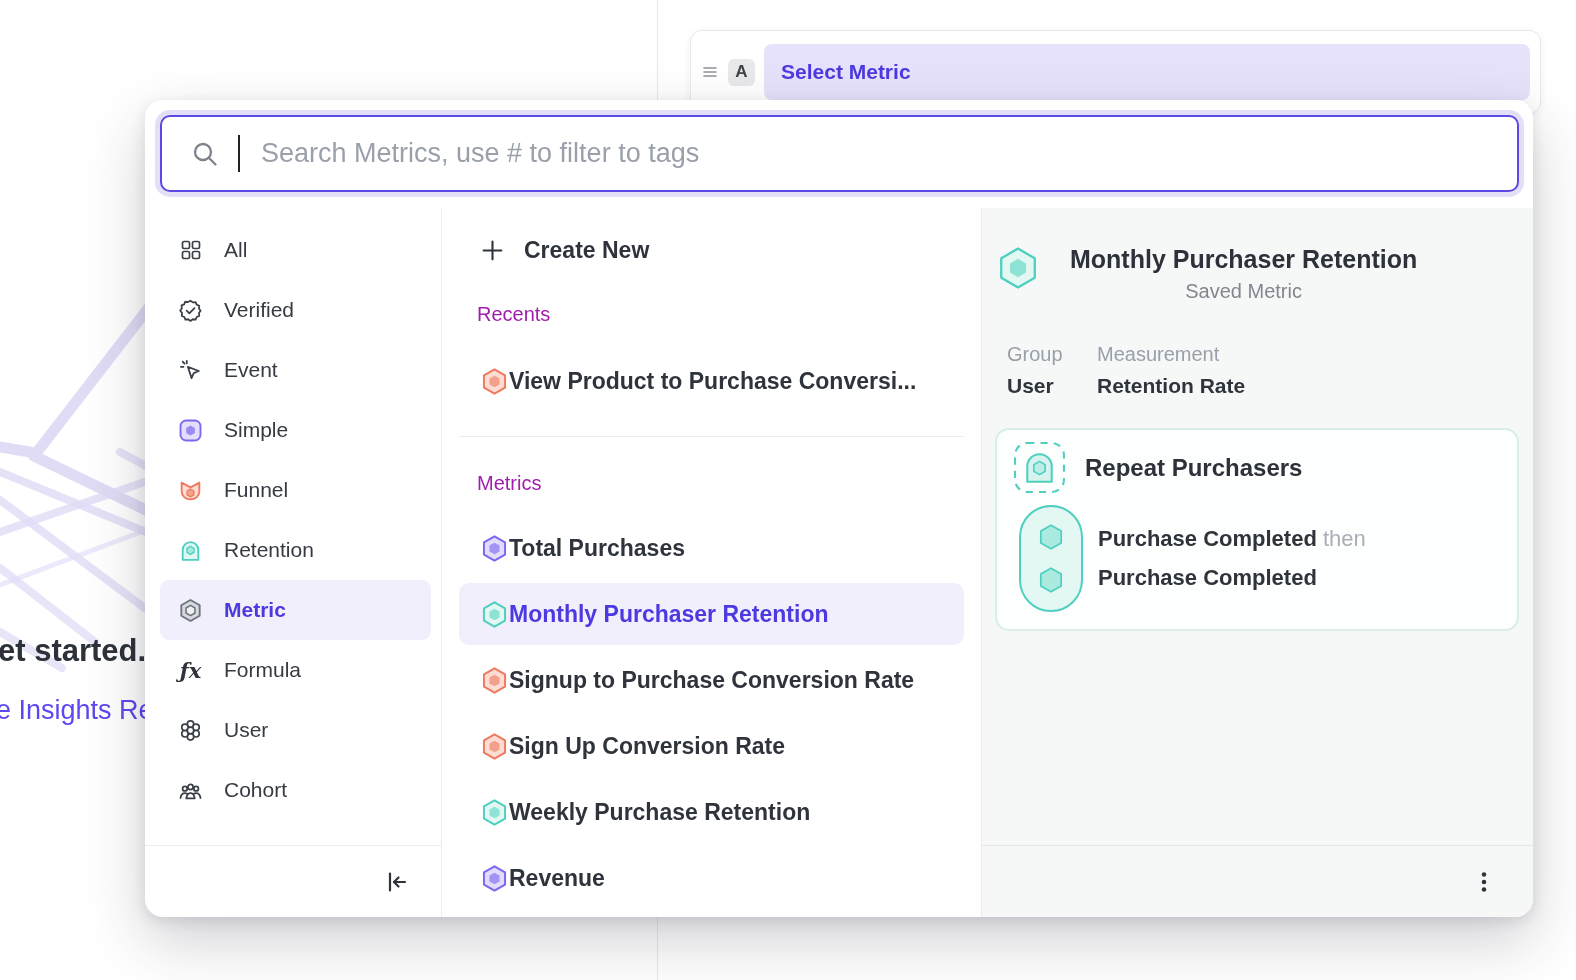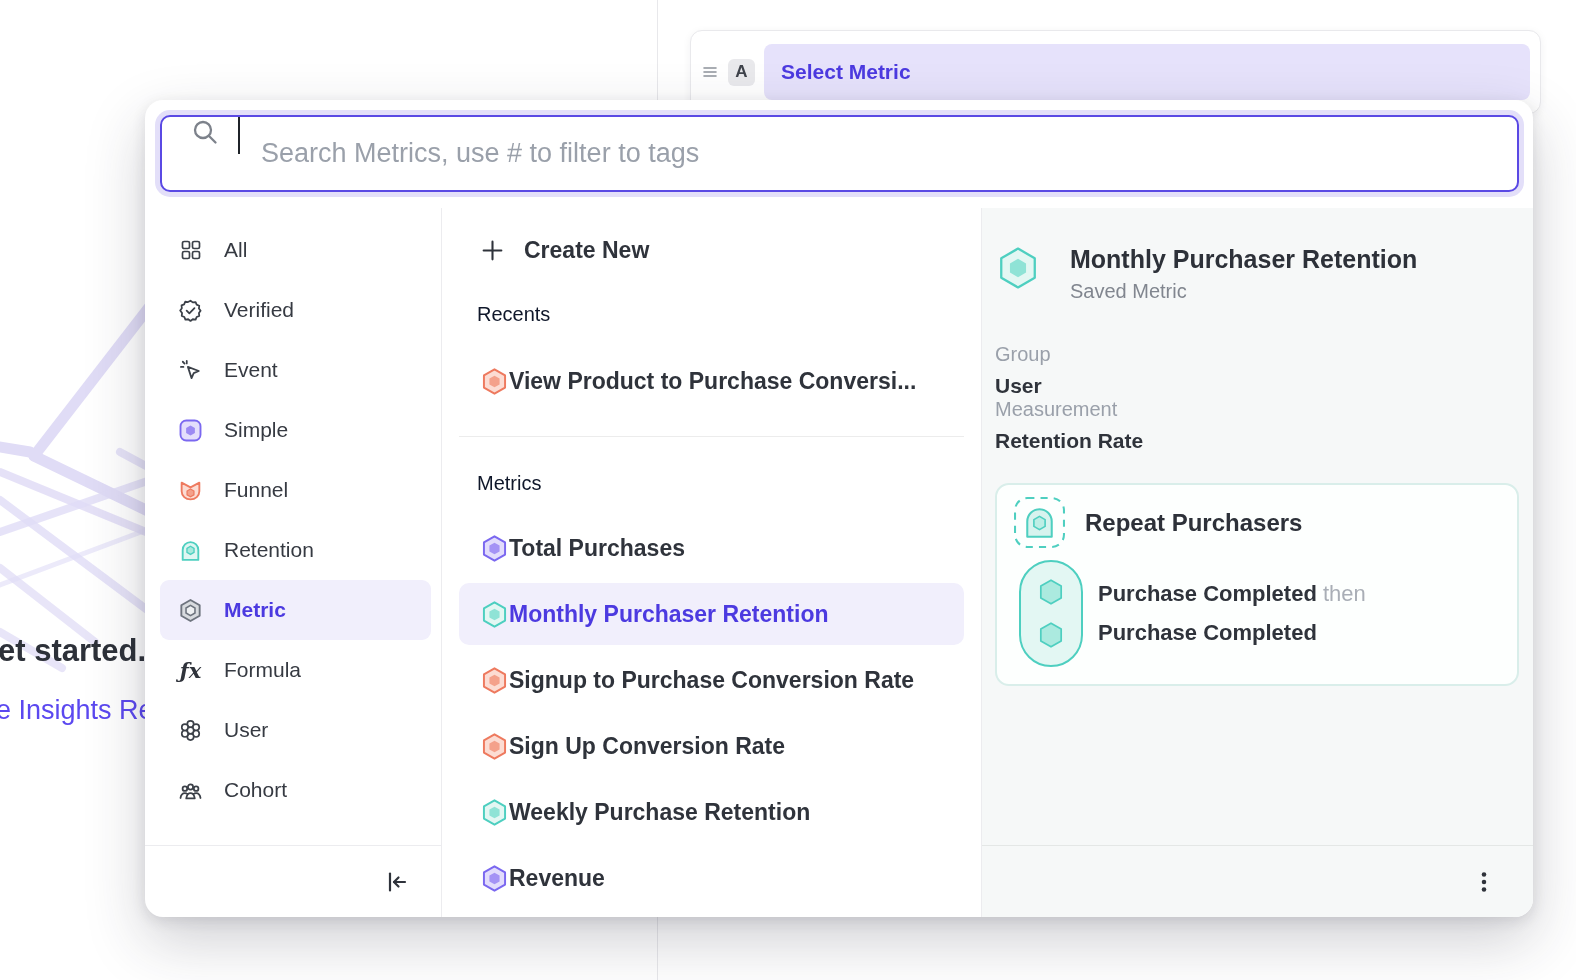--- a/index.html
+++ b/index.html
@@ -24,63 +24,63 @@
   .metric-chip{flex:1;height:56px;background:#e6e2fb;border-radius:8px;display:flex;align-items:center;
     padding-left:17px;font-size:21px;font-weight:700;color:#4c3ae0;cursor:pointer;}
   
   .modal{
     position:absolute;left:145px;top:100px;width:1388px;height:817px;background:#fff;border-radius:18px;
     box-shadow:0 24px 60px rgba(40,40,60,.22),0 4px 14px rgba(40,40,60,.12);
     z-index:2;display:flex;flex-direction:column;box-sizing:border-box;overflow:hidden;
   }
   .search-wrap{padding:15px 14px 16px 15px;flex:none;}
   .search-box{height:77px;border:2px solid #5a49e4;border-radius:10px;box-shadow:0 0 0 5px #e3dff9;
-    display:flex;padding:0 20px 0 28px;gap:18px;box-sizing:border-box;cursor:text;background:#fff;}
+    display:flex;align-items:center;padding:0 20px 0 28px;gap:18px;box-sizing:border-box;cursor:text;background:#fff;}
   .search-icon{display:flex;flex:none;}
   .caret{width:2px;height:37px;background:#1f2329;flex:none;}
   .search-input{border:none;outline:none;flex:1;font-size:27px;font-family:inherit;color:#2f333b;background:transparent;padding:0 0 0 3px;}
   .search-input::placeholder{color:#9aa0aa;}
   .modal-body{flex:1;display:flex;min-height:0;}
   
   .side-col{width:297px;flex:none;border-right:1px solid #ececef;box-sizing:border-box;display:flex;flex-direction:column;padding-top:12px;}
   .side-item{height:60px;display:flex;align-items:center;gap:21px;padding-left:18px;margin:0 10px 0 15px;
     border-radius:9px;font-size:21px;color:#363a42;cursor:pointer;}
   .side-item.selected{background:#f1effc;}
   .side-item.selected .side-label{color:#4c3ae0;font-weight:600;}
   .side-icon{width:25px;height:25px;flex:none;display:flex;align-items:center;justify-content:center;}
   .fx-glyph{font-family:"DejaVu Serif",serif;font-style:italic;font-weight:600;font-size:21px;color:#2f333b;line-height:1;}
   .side-footer{margin-top:auto;border-top:1px solid #ececef;height:71px;flex:none;display:flex;align-items:center;justify-content:flex-end;padding-right:28px;}
   .icon-btn{display:flex;align-items:center;justify-content:center;cursor:pointer;background:none;border:none;padding:4px;}
   
   .list-col{flex:1;border-right:1px solid #ececef;box-sizing:border-box;display:flex;flex-direction:column;padding:0 17px;min-width:0;}
   .create-row{margin-top:16px;height:52px;flex:none;display:flex;align-items:center;gap:19px;padding-left:21px;
     font-size:23px;font-weight:600;color:#2f333b;border-radius:9px;cursor:pointer;}
-  .section-label{padding-left:18px;font-size:20px;color:#0f172a;font-weight:500;flex:none;}
+  .section-label{padding-left:18px;font-size:20px;color:#a21caf;font-weight:500;flex:none;}
   .lbl-recents{margin-top:27px;}
   .lbl-metrics{margin-top:35px;}
   .metric-row{height:62px;flex:none;display:flex;align-items:center;padding-left:21px;margin-bottom:4px;
     border-radius:10px;font-size:23px;font-weight:600;color:#2f333b;cursor:pointer;white-space:nowrap;overflow:hidden;}
   .metric-row.recent{margin-top:27px;height:56px;}
   .metric-row.first{margin-top:22px;}
   .metric-row.selected{background:#f1effc;}
   .metric-row.selected .row-label{color:#4c3ae0;}
   .row-label{overflow:hidden;text-overflow:ellipsis;}
   .list-divider{margin-top:23px;height:1px;background:#ececec;flex:none;}
   .hx{flex:none;}
   .hx .o{stroke-width:1.9;stroke-linejoin:round;}
   .hx .i{stroke:none;}
   .hx.teal .o{fill:#e3f7f3;stroke:#4ecfc0;}   .hx.teal .i{fill:#8fe3d6;}
   .hx.purple .o{fill:#e2dcfc;stroke:#7b68f0;} .hx.purple .i{fill:#a493f5;}
   .hx.coral .o{fill:#fcdcd3;stroke:#ee7a5f;}  .hx.coral .i{fill:#f4a18b;}
   
   .detail-col{width:551px;flex:none;background:#f6f8f8;display:flex;flex-direction:column;box-sizing:border-box;}
   .detail-head{margin:37px 14px 0 13px;display:flex;gap:29px;}
   .d-title{font-size:25px;font-weight:700;color:#2d3139;}
-  .d-sub{margin-top:6px;font-size:20px;color:#81868f;}
-  .d-info{margin:40px 14px 0 13px;display:flex;flex-direction:column;}
+  .d-sub{margin-top:6px;font-size:20px;color:#81868f;text-align:center;}
+  .d-info{margin:40px 14px 0 25px;display:flex;}
   .d-col1{width:90px;flex:none;}
   .d-label{font-size:20px;color:#9aa0aa;}
   .d-value{margin-top:8px;font-size:21px;font-weight:700;color:#2f333b;}
   .repeat-card{margin:30px 14px 0 13px;height:203px;flex:none;background:#fdfffe;border:2px solid #d9eeea;border-radius:14px;
     box-sizing:border-box;padding:11px 16px;}
   .rc-head{display:flex;align-items:center;gap:19px;}
   .rc-title{font-size:24px;font-weight:700;color:#2d3139;}
   .rc-body{display:flex;gap:15px;margin:11px 0 0 6px;}
   .capsule{width:64px;height:107px;flex:none;border:2px solid #4ecfc0;background:#e3f7f3;border-radius:33px;
     display:flex;flex-direction:column;align-items:center;justify-content:center;gap:13px;box-sizing:border-box;}

